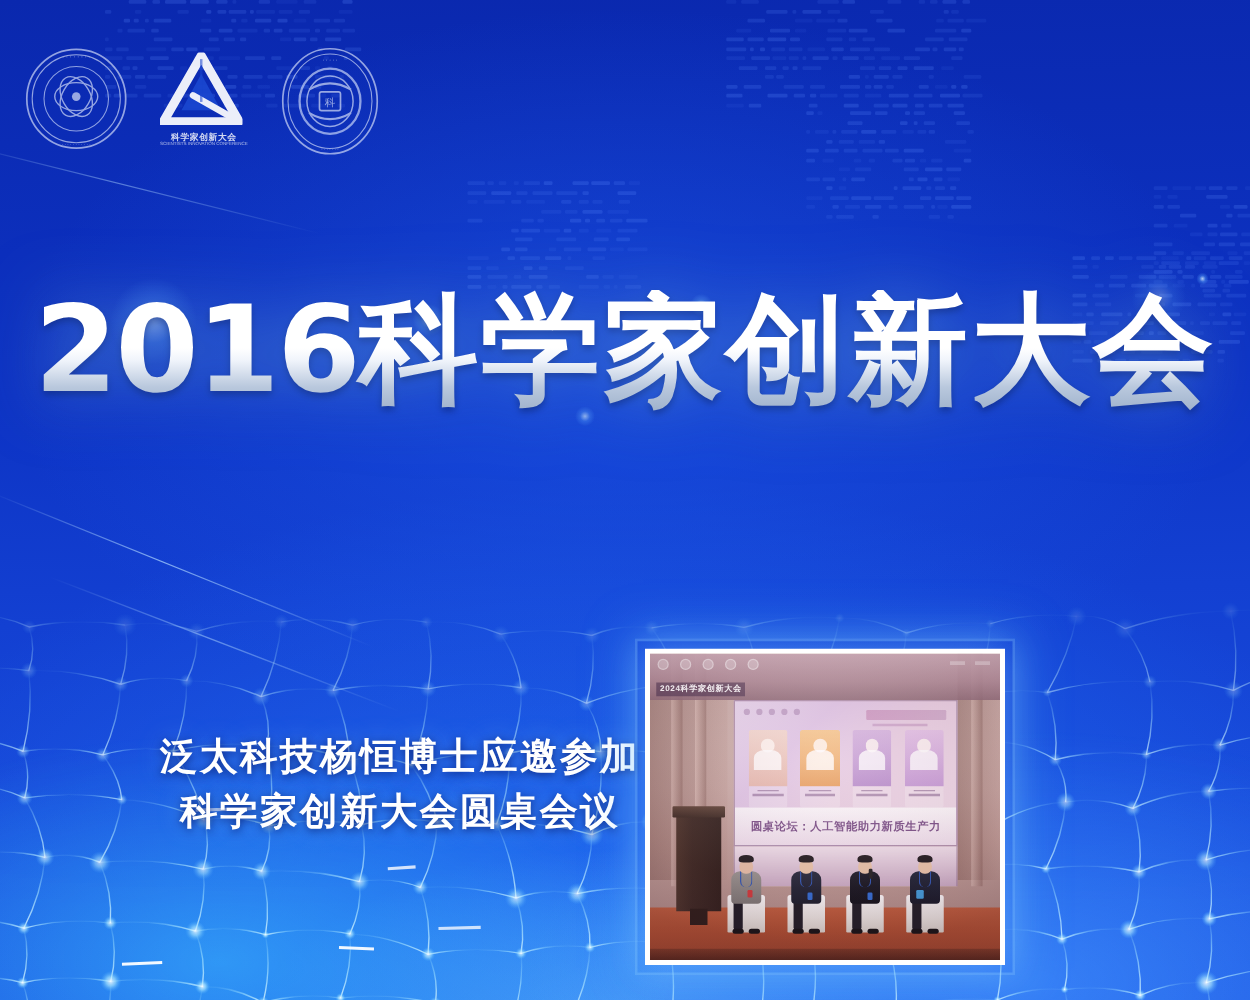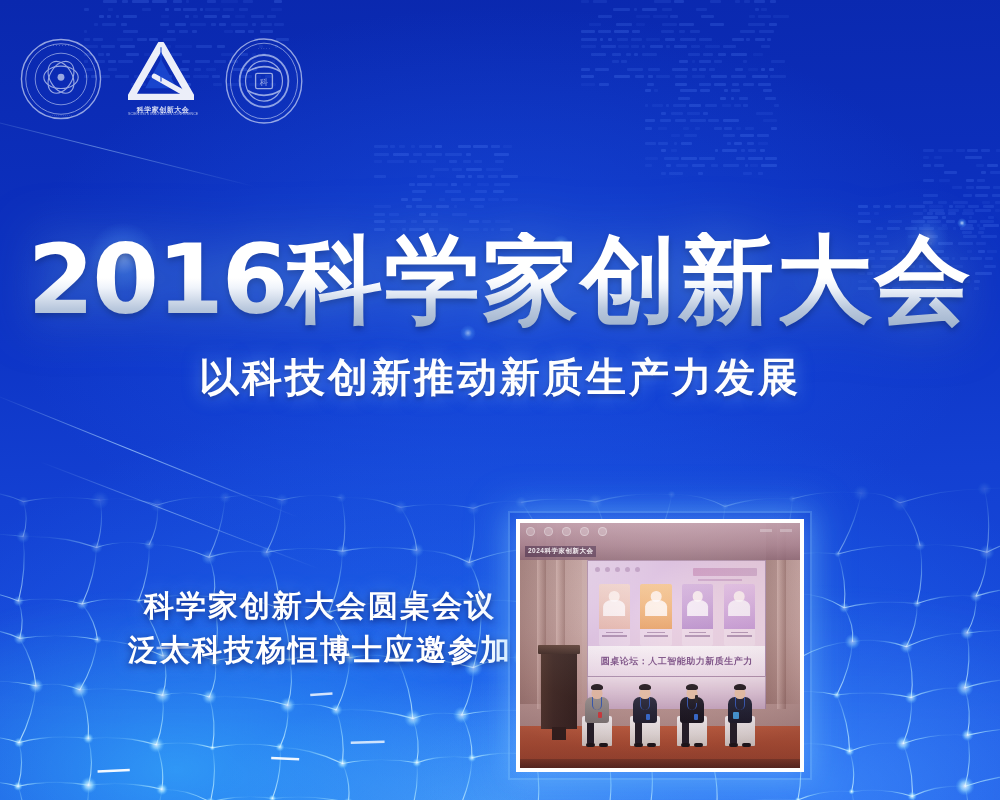--- a/index.html
+++ b/index.html
@@ -1289,26 +1289,25 @@
         <rect x="40" y="44" width="20" height="18" rx="2" fill="none" stroke="#f0f5ff" stroke-width="1.6"></rect>
         <text x="50" y="58" text-anchor="middle" font-size="10" fill="#f0f5ff" font-family="DejaVu Sans, sans-serif">科</text>
         <text x="50" y="16" text-anchor="middle" font-size="5" fill="#eaf1ff" font-family="DejaVu Sans, sans-serif">· · · · ·</text>
         <text x="50" y="100" text-anchor="middle" font-size="4" fill="#eaf1ff" font-family="DejaVu Sans, sans-serif">· · · · · · ·</text>
       </svg>
     </div>
   </div>
 
   <div id="title-block">
     <div class="title-main"><span class="yr">2016</span><span>科学家创新大会</span></div>
-    <div class="title-sub">以科技创新推动新质生产力发展</div>
   </div>
 
   <div id="caption">
+    <div>泛太科技杨恒博士应邀参加</div>
     <div>科学家创新大会圆桌会议</div>
-    <div>泛太科技杨恒博士应邀参加</div>
   </div>
 
   <div id="photo-glow"></div>
   <div id="photo-frame">
     <div id="photo">
 
       <div class="room-bg"></div>
       <div class="wall-panel" style="left:0; width:22%;"></div>
       <div class="wall-col" style="left:6%;"></div>
       <div class="wall-col" style="left:13%;"></div>

